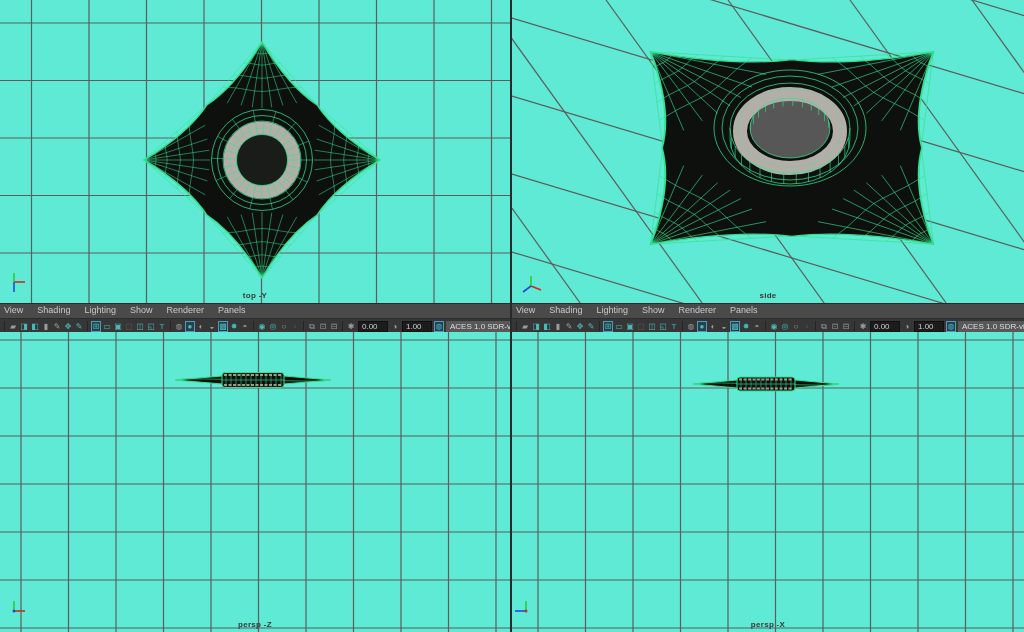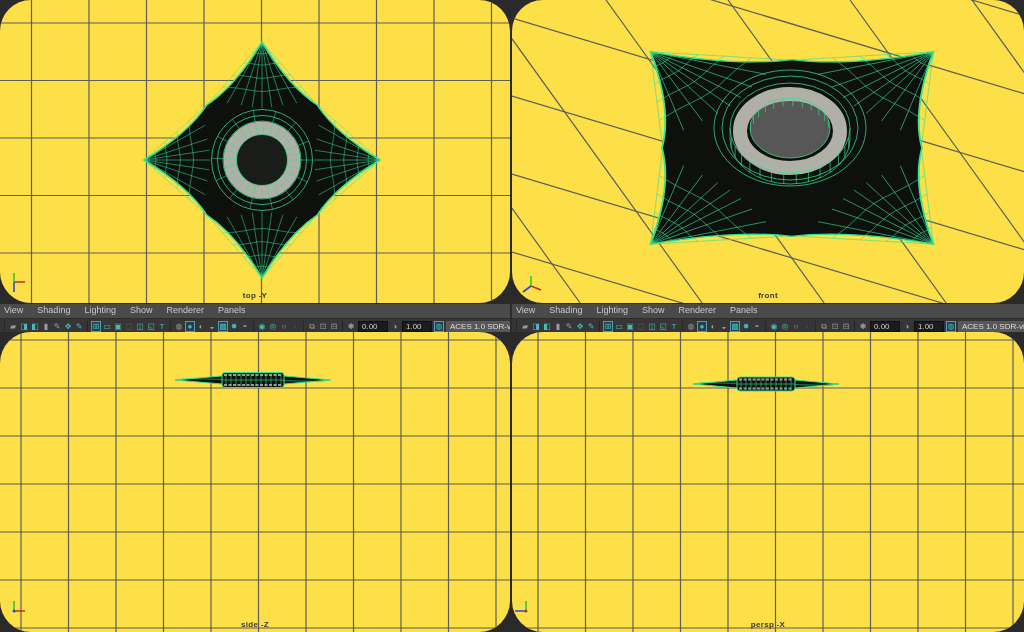--- a/index.html
+++ b/index.html
@@ -1,18 +1,18 @@
 <!DOCTYPE html>
 <html><head>
 <meta charset="utf-8">
 <style>
   html,body{margin:0;padding:0;background:#1f1f1f;}
   .app{position:relative;width:1024px;height:632px;background:#2a2a2a;overflow:hidden;
        font-family:"Liberation Sans",sans-serif;-webkit-font-smoothing:antialiased;}
-  .viewport{position:absolute;overflow:hidden;background:#fde047;border-radius:31px;}
+  .viewport{position:absolute;overflow:hidden;background:#5eead4;}
   #vp-top   {left:0;   top:0;    width:510px;height:303px;}
   #vp-persp {left:512px;top:0;   width:512px;height:303px;}
   #vp-front {left:0;   top:332px;width:510px;height:300px;}
   #vp-side  {left:512px;top:332px;width:512px;height:300px;}
   .vp-canvas{position:absolute;left:0;top:0;}
   .vp-label{position:absolute;left:0;right:0;bottom:3px;text-align:center;
             font-size:8px;font-weight:bold;color:#3a3a3a;letter-spacing:.3px;}
   .panelbar{position:absolute;top:304px;height:28px;background:#4a4a4a;overflow:hidden;}
   #pb-left {left:0;width:510px;}
   #pb-right{left:512px;width:512px;}
@@ -270,21 +270,21 @@
         <line x1="316.45046783753276" y1="119.73087932549001" x2="316.45046783753276" y2="127.73087932549001" stroke="#35e08e" stroke-width="0.7" opacity="0.9"></line>
         <ellipse cx="278" cy="128" rx="40" ry="30" fill="none" stroke="#35e08e" stroke-width="0.8" opacity="0.95"></ellipse>
         <ellipse cx="278" cy="128" rx="52" ry="39" fill="none" stroke="#35e08e" stroke-width="0.5" opacity="0.6"></ellipse>
         <ellipse cx="278" cy="128" rx="60" ry="45" fill="none" stroke="#35e08e" stroke-width="0.8" opacity="0.95"></ellipse>
         <ellipse cx="278" cy="128" rx="68" ry="52" fill="none" stroke="#35e08e" stroke-width="0.8" opacity="0.95"></ellipse>
         <ellipse cx="278" cy="128" rx="76" ry="58" fill="none" stroke="#35e08e" stroke-width="0.8" opacity="0.95"></ellipse>
         <line x1="19" y1="286" x2="29" y2="290" stroke="#cc2b22" stroke-width="1.6"></line>
         <line x1="19" y1="286" x2="19" y2="276" stroke="#2ecc2e" stroke-width="1.6"></line>
         <line x1="19" y1="286" x2="11" y2="292" stroke="#2747e0" stroke-width="1.6"></line>
       </svg>
-    <div class="vp-label">front</div>
+    <div class="vp-label">side</div>
   </div>
 
   <div class="panelbar" id="pb-left">
     <div class="menubar">
         <span class="menu-item">View</span>
         <span class="menu-item">Shading</span>
         <span class="menu-item">Lighting</span>
         <span class="menu-item">Show</span>
         <span class="menu-item">Renderer</span>
         <span class="menu-item">Panels</span>
@@ -422,21 +422,21 @@
         <line x1="271" y1="41.5" x2="271" y2="54.5" stroke="#35e08e" stroke-width="0.6" opacity="0.9"></line>
         <line x1="276" y1="41.5" x2="276" y2="54.5" stroke="#35e08e" stroke-width="0.6" opacity="0.9"></line>
         <line x1="281" y1="41.5" x2="281" y2="54.5" stroke="#35e08e" stroke-width="0.6" opacity="0.9"></line>
         <line x1="224" y1="43" x2="282" y2="43" stroke="#b3afa8" stroke-width="2.2" opacity="0.85" stroke-dasharray="3 1.5"></line>
         <line x1="224" y1="53" x2="282" y2="53" stroke="#b3afa8" stroke-width="2.2" opacity="0.85" stroke-dasharray="3 1.5"></line>
         <line x1="222" y1="48" x2="284" y2="48" stroke="#35e08e" stroke-width="0.7" opacity="0.9"></line>
         <line x1="14" y1="279" x2="25" y2="279" stroke="#cc2b22" stroke-width="1.6"></line>
         <line x1="14" y1="279" x2="14" y2="269" stroke="#2ecc2e" stroke-width="1.6"></line>
         <circle cx="14" cy="279" r="1.5" fill="#2747e0"></circle>
       </svg>
-    <div class="vp-label">side -Z</div>
+    <div class="vp-label">persp -Z</div>
   </div>
 
   <div class="viewport" id="vp-side">
     <svg class="vp-canvas" id="svg-side" width="512" height="300">
         <line x1="26" y1="0" x2="26" y2="300" stroke="#5d5d5d" stroke-width="1.2"></line>
         <line x1="73.5" y1="0" x2="73.5" y2="300" stroke="#5d5d5d" stroke-width="1.2"></line>
         <line x1="121" y1="0" x2="121" y2="300" stroke="#5d5d5d" stroke-width="1.2"></line>
         <line x1="168.5" y1="0" x2="168.5" y2="300" stroke="#5d5d5d" stroke-width="1.2"></line>
         <line x1="216" y1="0" x2="216" y2="300" stroke="#5d5d5d" stroke-width="1.2"></line>
         <line x1="263.5" y1="0" x2="263.5" y2="300" stroke="#5d5d5d" stroke-width="1.2"></line>

